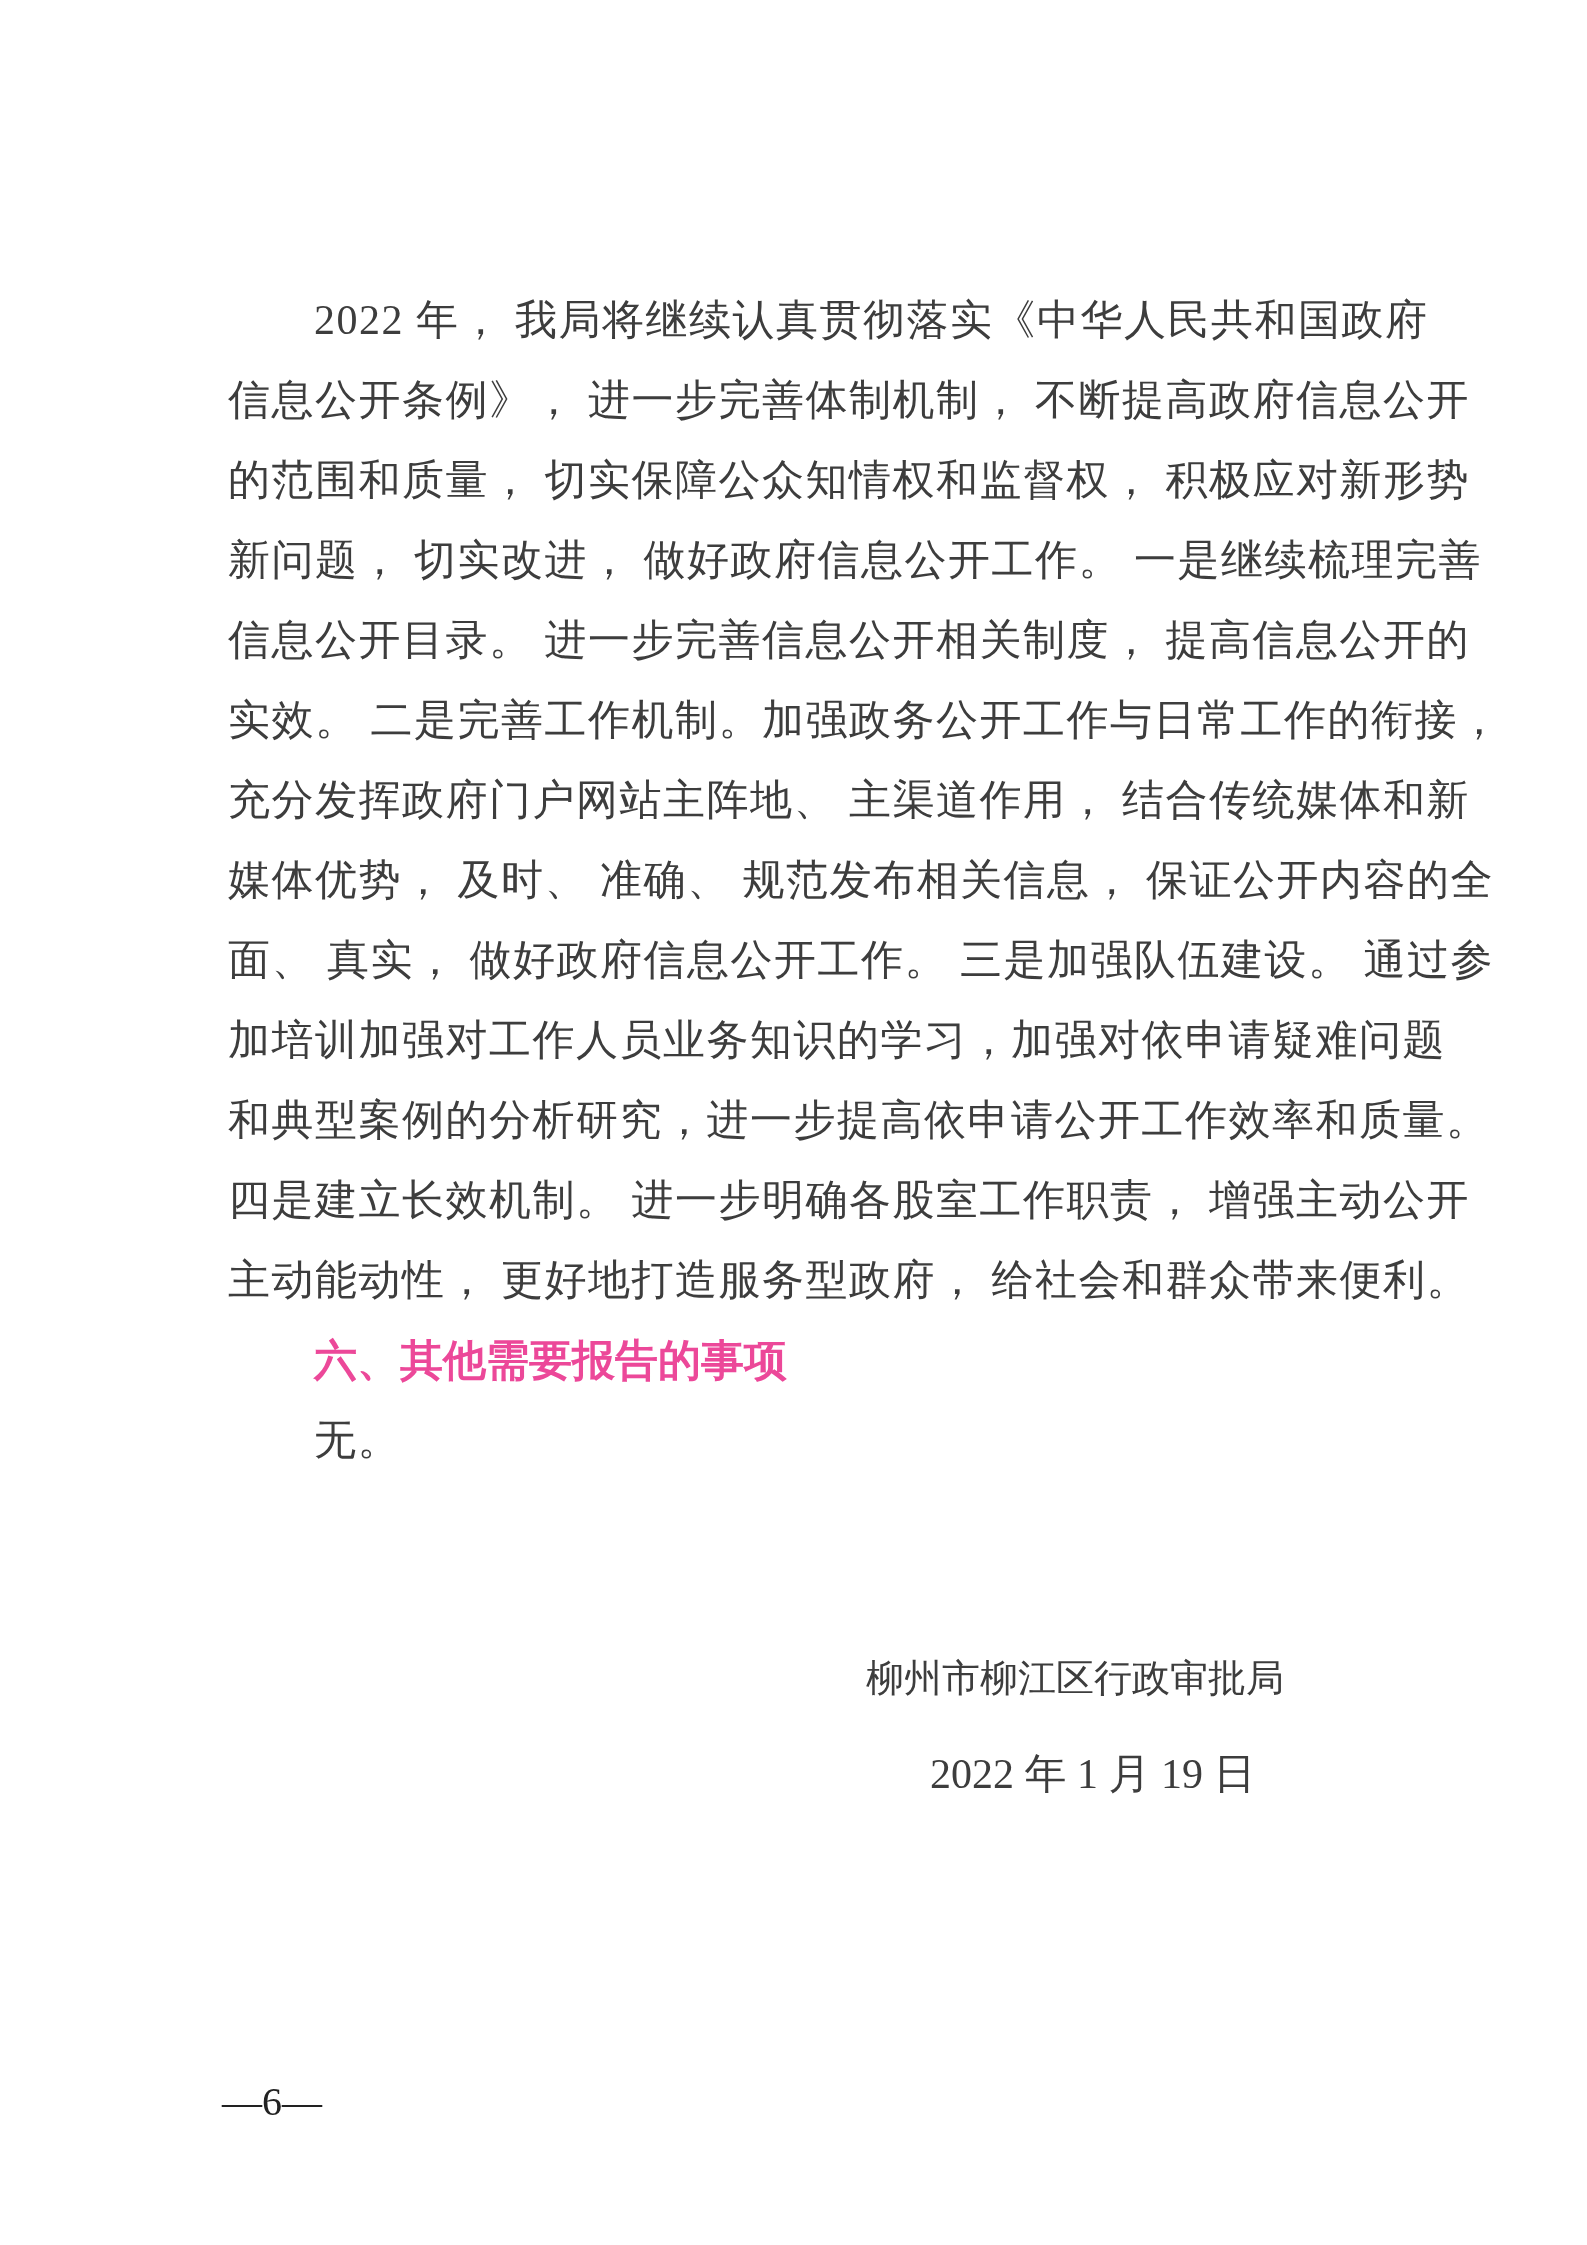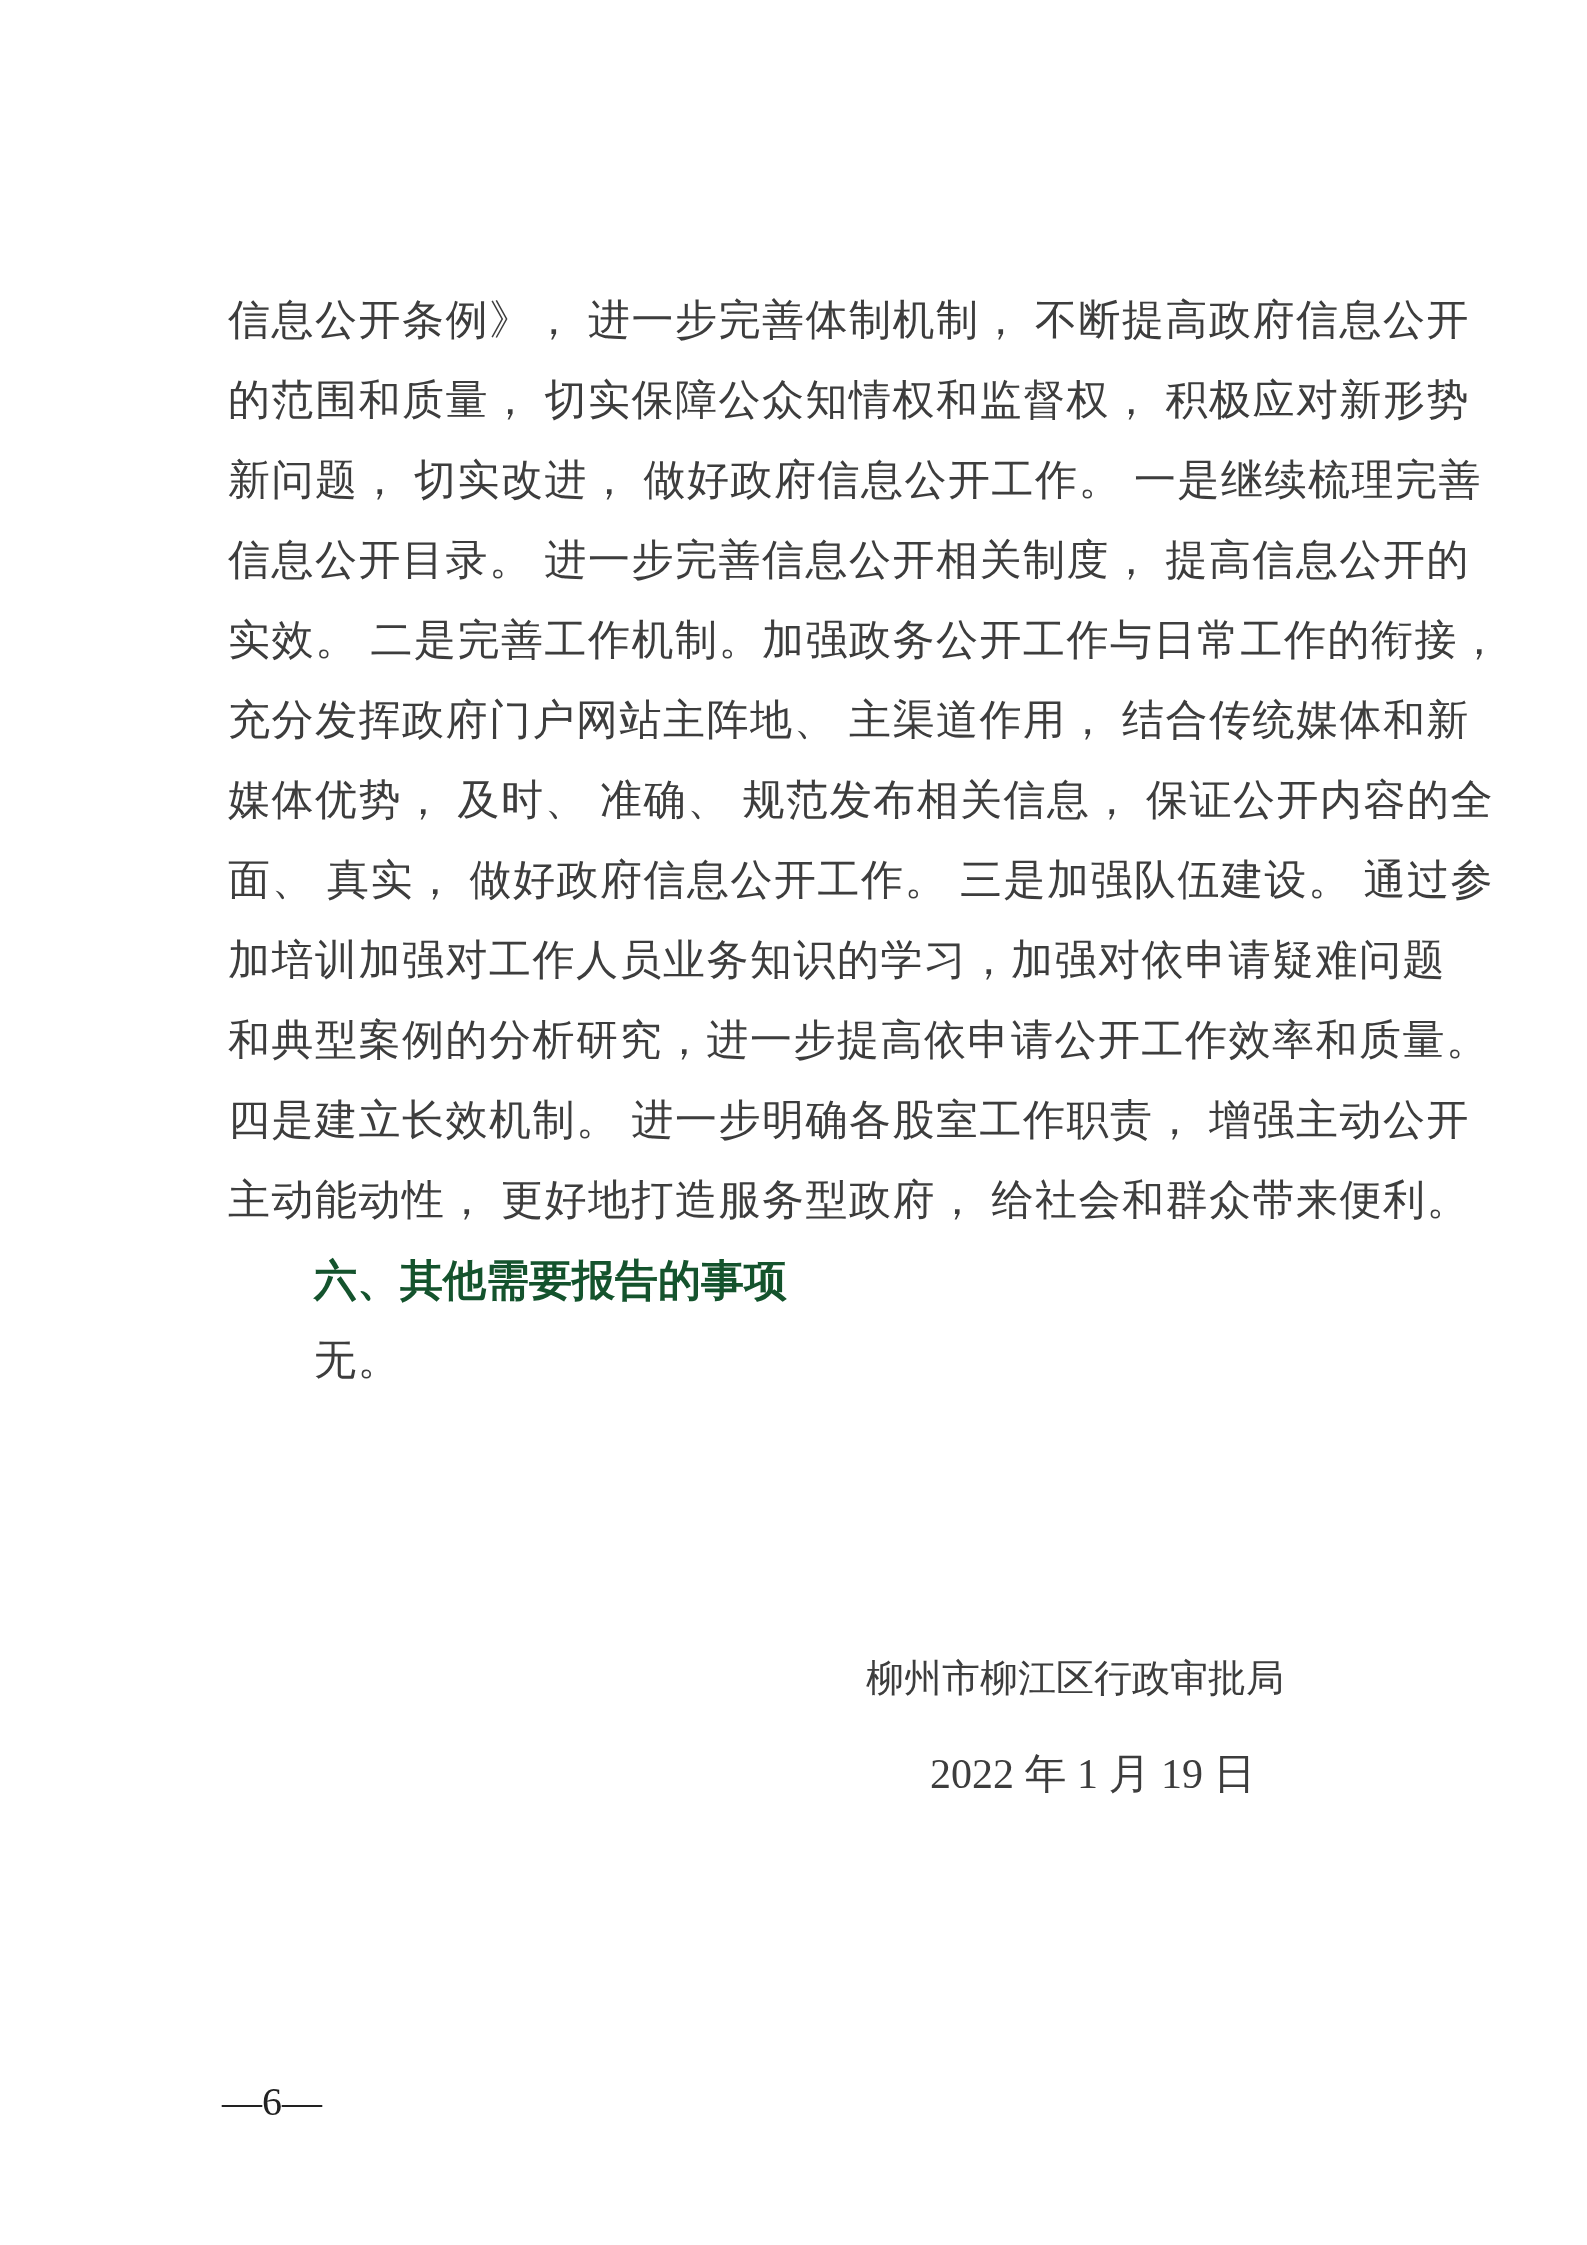--- a/index.html
+++ b/index.html
@@ -28,21 +28,21 @@
     font-weight: 400;
   }
   .body-line.indent { padding-left: 86px; }
   .section-heading {
     height: 80px;
     line-height: 80px;
     padding-left: 86px;
     font-size: 43px;
     font-family: "Liberation Sans", "DejaVu Sans", sans-serif;
     font-weight: 700;
-    color: #14532d;
+    color: #ec4899;
     white-space: nowrap;
     margin: 0;
   }
   .signature-agency {
     position: absolute;
     left: 866px;
     top: 1652px;
     font-size: 38px;
     line-height: 52px;
     color: #3d3d3d;
@@ -66,20 +66,21 @@
     color: #222222;
     white-space: nowrap;
   }
 </style>
 </head>
 <body>
 
 <div class="page">
 
   <div class="body-text">
+    <div class="body-line indent">2022 年， 我局将继续认真贯彻落实《中华人民共和国政府</div>
     <div class="body-line">信息公开条例》， 进一步完善体制机制， 不断提高政府信息公开</div>
     <div class="body-line">的范围和质量， 切实保障公众知情权和监督权， 积极应对新形势</div>
     <div class="body-line">新问题， 切实改进， 做好政府信息公开工作。 一是继续梳理完善</div>
     <div class="body-line">信息公开目录。 进一步完善信息公开相关制度， 提高信息公开的</div>
     <div class="body-line">实效。 二是完善工作机制。加强政务公开工作与日常工作的衔接，</div>
     <div class="body-line">充分发挥政府门户网站主阵地、 主渠道作用， 结合传统媒体和新</div>
     <div class="body-line">媒体优势， 及时、 准确、 规范发布相关信息， 保证公开内容的全</div>
     <div class="body-line">面、 真实， 做好政府信息公开工作。 三是加强队伍建设。 通过参</div>
     <div class="body-line">加培训加强对工作人员业务知识的学习，加强对依申请疑难问题</div>
     <div class="body-line">和典型案例的分析研究，进一步提高依申请公开工作效率和质量。</div>

